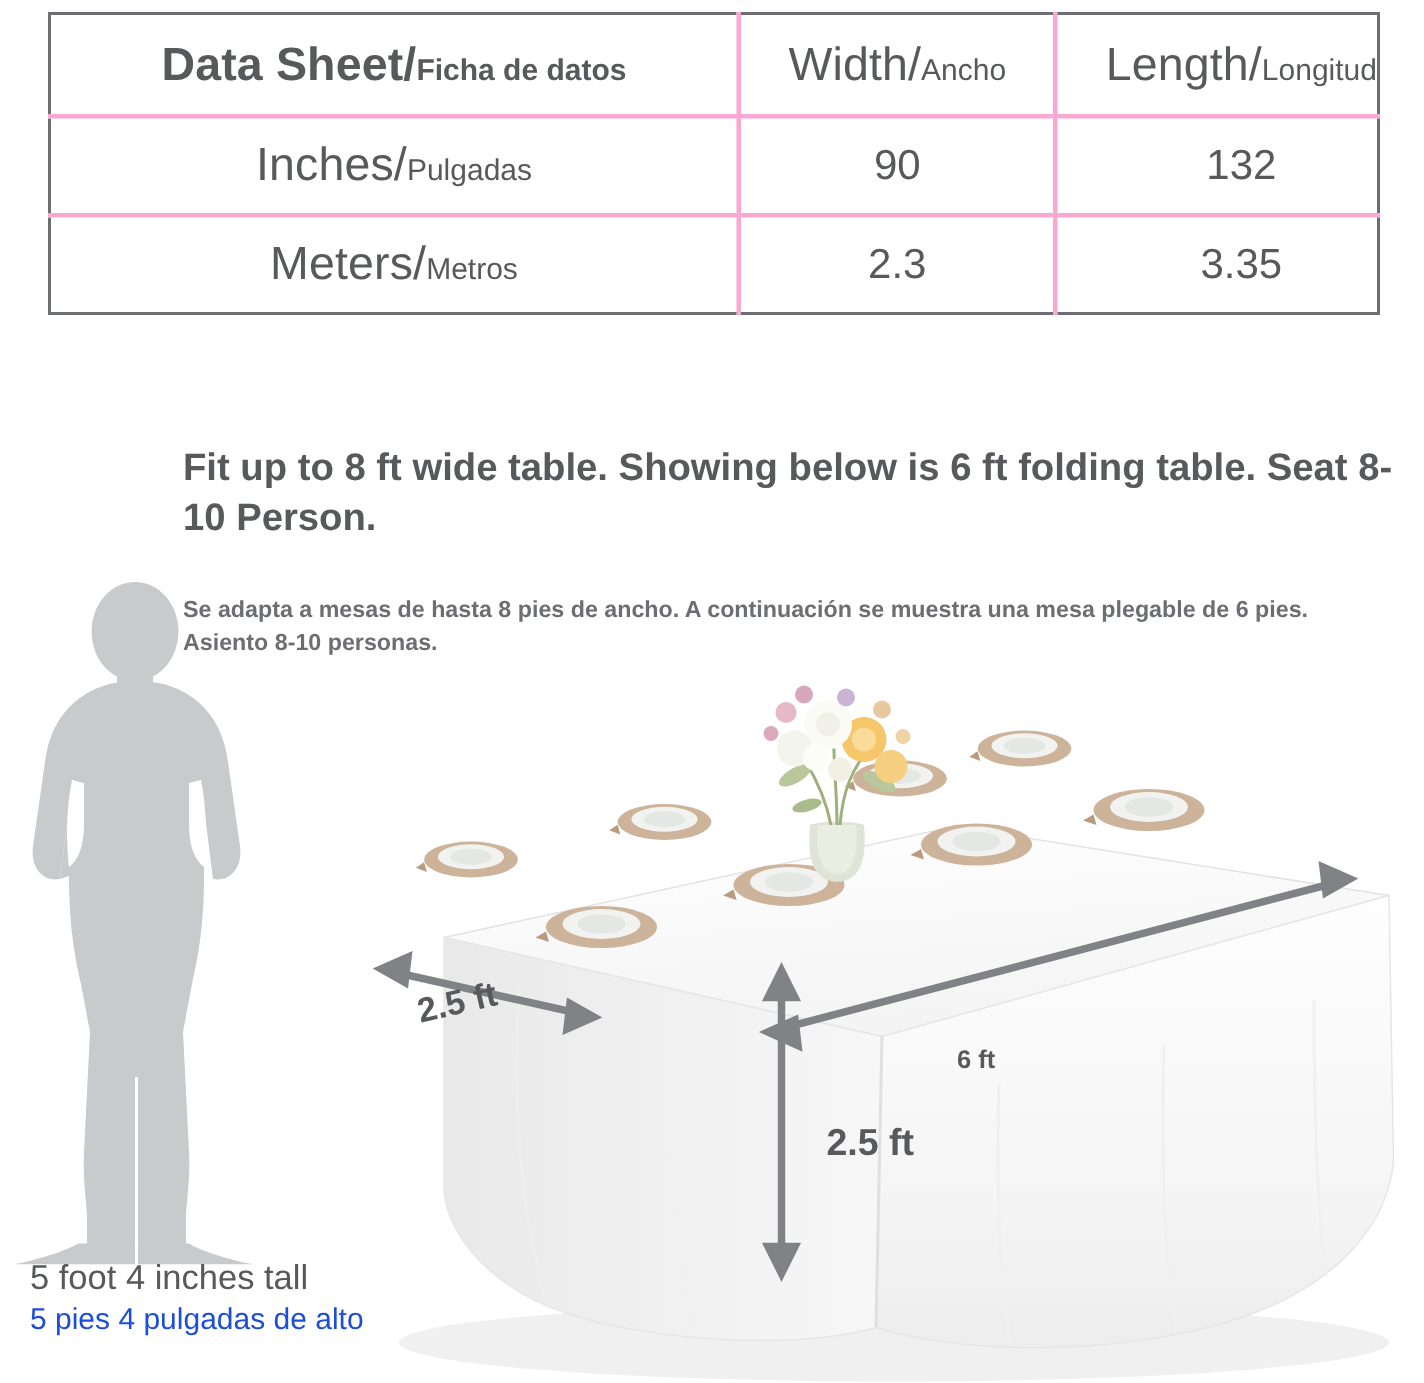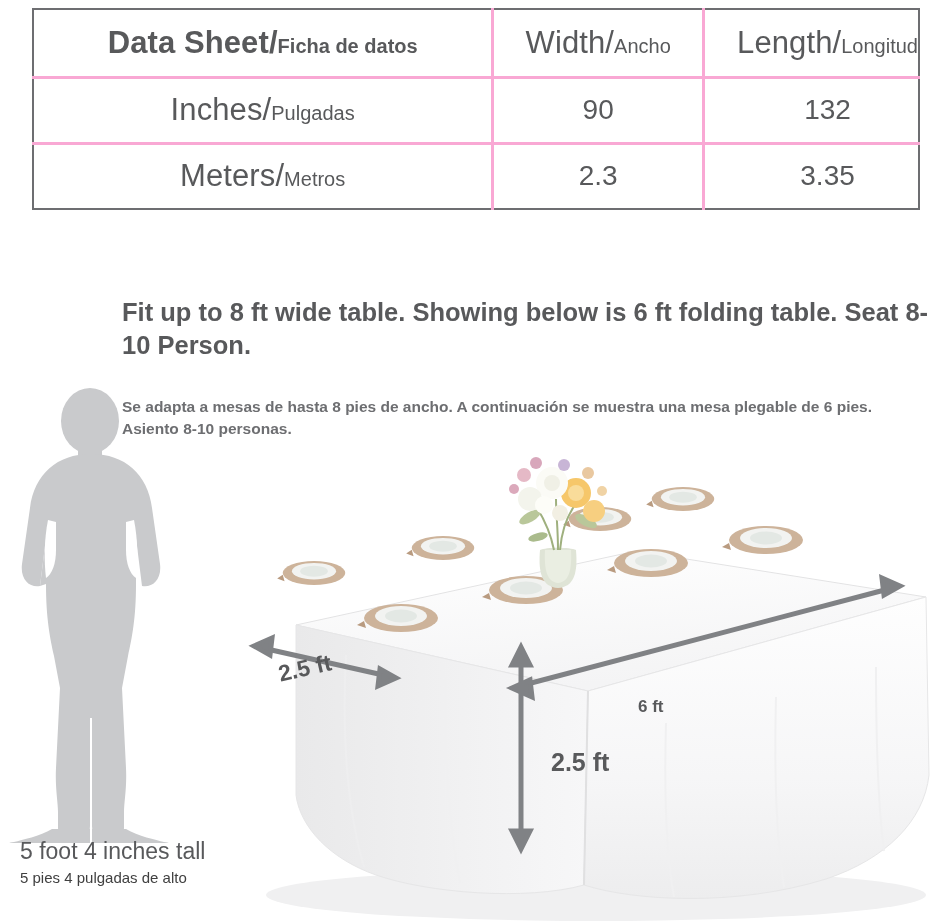--- a/index.html
+++ b/index.html
@@ -82,21 +82,21 @@
     height: 455px;
   }
   .person-caption {
     position: absolute;
     left: 20px;
     top: 838px;
     width: 260px;
     text-align: left;
   }
   .person-caption .l1 { font-size: 23px; color: #58595b; }
-  .person-caption .l2 { font-size: 15px; color: #404040; margin-top: 4px; }
+  .person-caption .l2 { font-size: 20px; color: #1d4ed8; margin-top: 4px; }
 
   
   .scene {
     position: absolute;
     left: 196px;
     top: 455px;
     width: 753px;
     height: 467px;
   }
 

